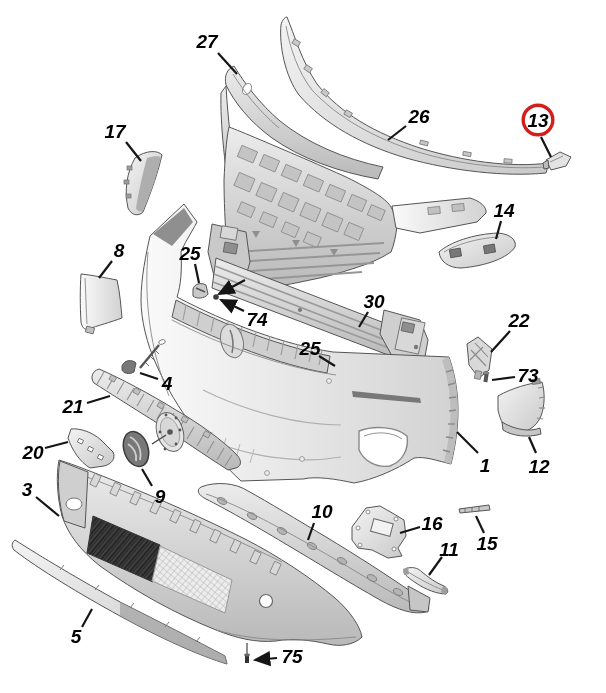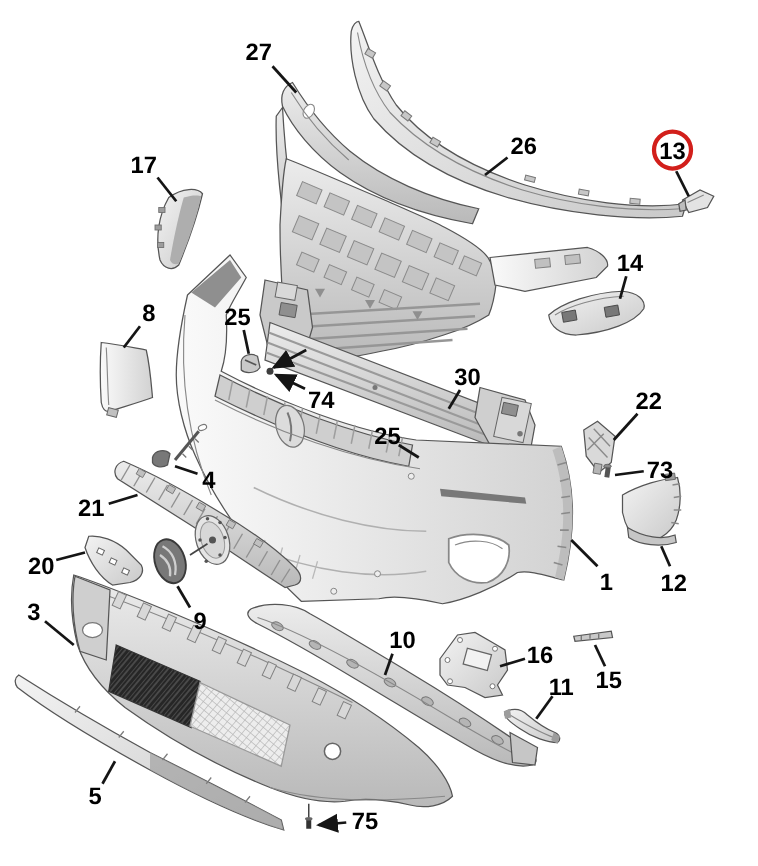--- a/index.html
+++ b/index.html
@@ -1,17 +1,17 @@
 <!DOCTYPE html>
 <html><head>
 <meta charset="utf-8">
 <style>
   html,body{margin:0;padding:0;background:#ffffff;}
   #stage{position:relative;width:606px;height:693px;background:#fff;overflow:hidden;
-         font-family:"Liberation Sans",sans-serif;}
+         font-family:"Liberation Sans",sans-serif;font-style:italic;}
   svg{display:block;}
   .callout-text{font-family:"Liberation Sans",sans-serif;font-weight:700;font-size:19px;fill:#000;
                 text-anchor:middle;cursor:pointer;}
   .leader{stroke:#151515;stroke-width:2.2;fill:none;}
   .thinline{stroke:#444;stroke-width:1.4;fill:none;}
   .part{stroke:#555;stroke-width:1;}
   .detail{stroke:#888;stroke-width:0.9;fill:none;}
 </style>
 </head>
 <body>

